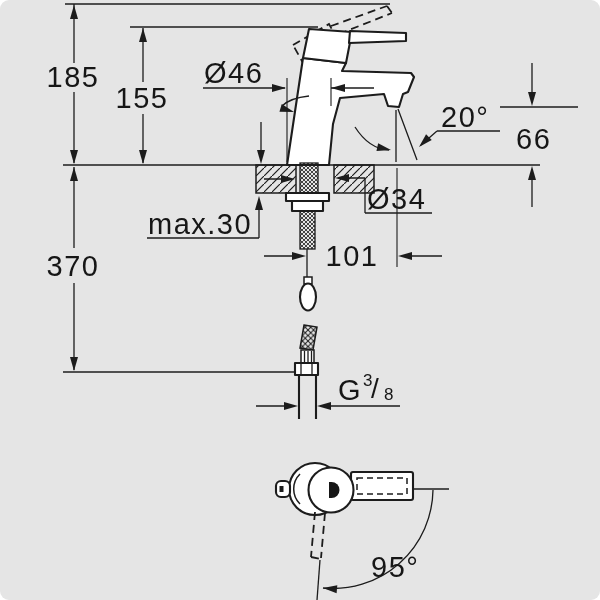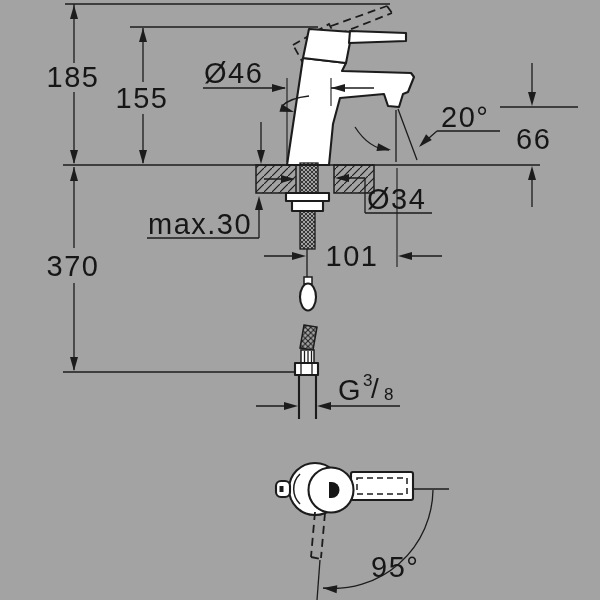--- a/index.html
+++ b/index.html
@@ -1,16 +1,16 @@
 <!DOCTYPE html>
 <html><head>
 <meta charset="utf-8">
 <style>
   html,body{margin:0;padding:0;background:#ffffff;}
-  .sheet{position:relative;width:600px;height:600px;background:#a3a3a3;overflow:hidden;}
+  .sheet{position:relative;width:600px;height:600px;background:#e5e5e5;overflow:hidden;border-radius:9px;}
   svg{display:block;}
   .dim{font-family:"Liberation Sans",sans-serif;font-size:29px;fill:#161616;letter-spacing:1.5px;}
   .dim-sm{font-family:"Liberation Sans",sans-serif;font-size:17px;fill:#161616;}
   .dim-slash{font-family:"Liberation Sans",sans-serif;font-size:28px;fill:#161616;}
   .ln{stroke:#1c1c1c;stroke-width:1.3;fill:none;}
   .ln2{stroke:#1c1c1c;stroke-width:1.5;fill:none;}
   .ext{stroke:#1c1c1c;stroke-width:1.1;fill:none;}
   .out{stroke:#1c1c1c;stroke-width:2.1;fill:#ffffff;stroke-linejoin:round;}
   .outn{stroke:#1c1c1c;stroke-width:1.5;fill:#ffffff;}
   .dsh{stroke:#1c1c1c;stroke-width:1.8;fill:none;stroke-dasharray:8 5;}

